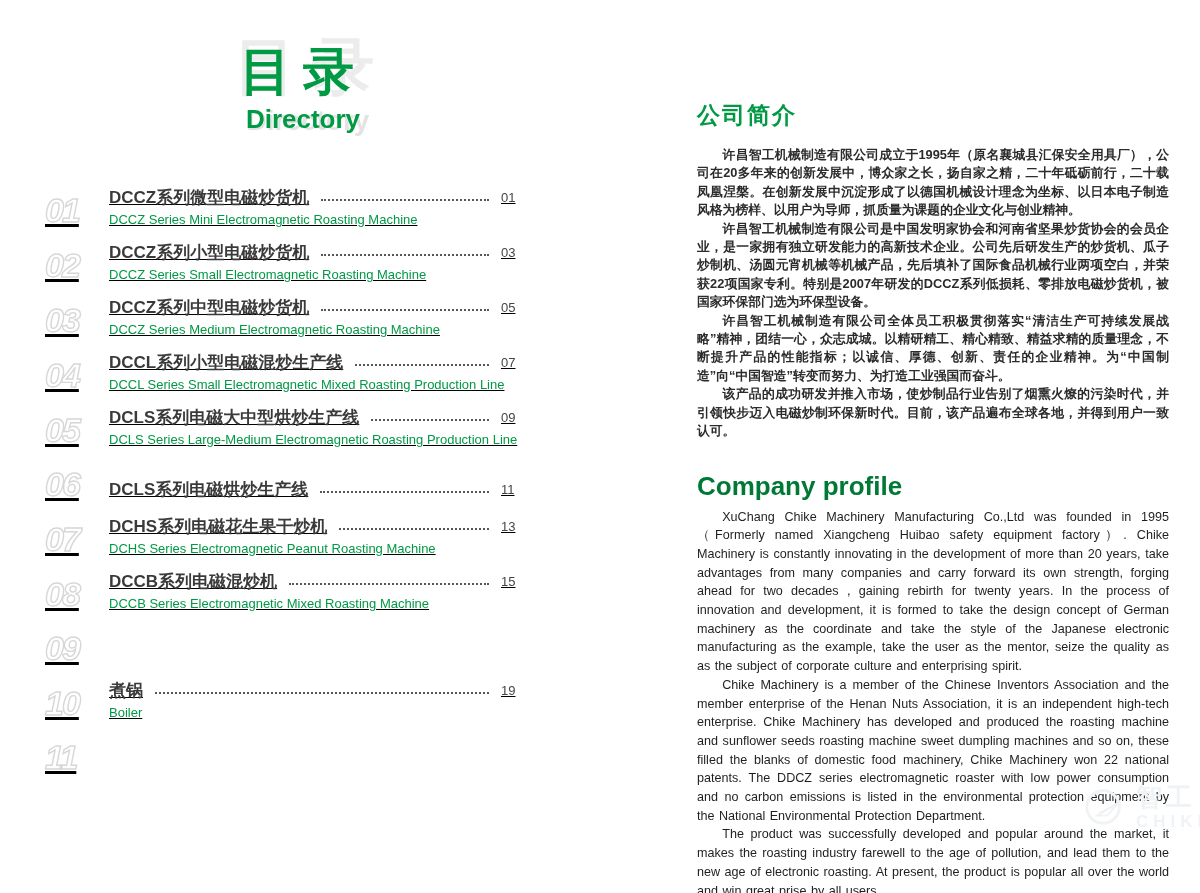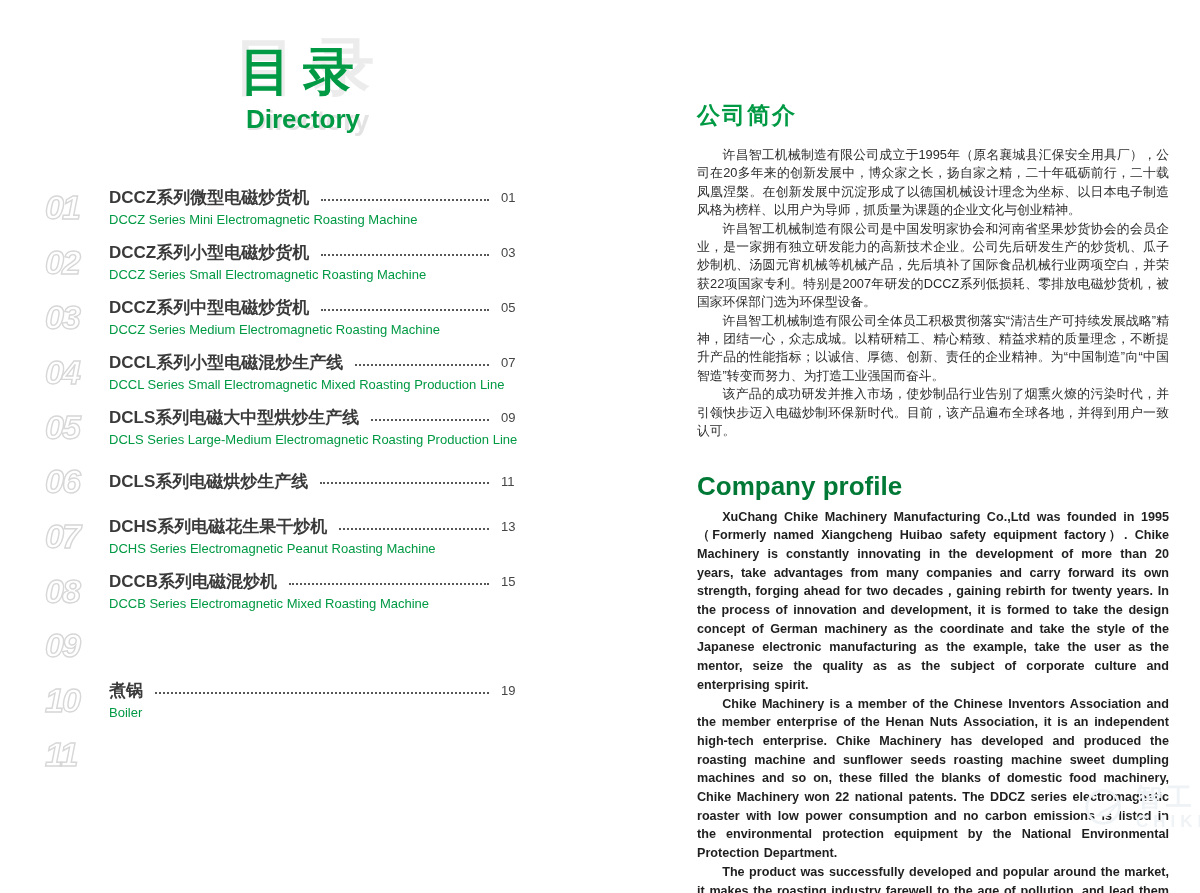--- a/index.html
+++ b/index.html
@@ -18,42 +18,42 @@
   .dir-title .cn-main { position: relative; z-index: 1; font-size: 51px; font-weight: bold;
     letter-spacing: 12px; color: #009944; white-space: nowrap; }
   .dir-title .en-wrap { position: relative; height: 32px; margin-top: 2px; }
   .dir-title .en-shadow { position: absolute; left: 50%; top: 50%;
     transform: translate(-46%, -46%); font-size: 28px; font-weight: bold;
     color: #e3e3e3; white-space: nowrap; z-index: 0; }
   .dir-title .en-main { position: relative; z-index: 1; font-size: 26px; font-weight: bold;
     color: #009944; white-space: nowrap; }
 
   .toc { list-style: none; margin-top: 48px; }
-  .toc-row { display: flex; align-items: center; margin-bottom: 14px; min-height: 40px; }
+  .toc-row { display: flex; align-items: flex-end; margin-bottom: 14px; min-height: 40px; text-decoration: underline; }
   .toc-num { width: 64px; flex-shrink: 0; font-size: 34px; font-weight: bold; font-style: italic;
     letter-spacing: -2px; color: #e2e2e2; line-height: 1; }
   @supports (-webkit-text-stroke: 1px #000) {
     .toc-num { color: transparent; -webkit-text-stroke: 1.4px #d7d7d7; }
   }
   .toc-body { flex: 1; min-width: 0; }
   .toc-line1 { display: flex; align-items: center; }
   .toc-title { font-size: 17px; font-weight: bold; color: #3a3a3a; white-space: nowrap; }
   .toc-dots { flex: 1; min-width: 34px; height: 0; border-bottom: 2px dotted #575757;
     margin: 0 12px; position: relative; top: 2px; }
   .toc-page { width: 26px; flex-shrink: 0; font-size: 13px; color: #454545; }
   .toc-sub { font-size: 13px; color: #009944; margin-top: 3px; white-space: nowrap; }
 
   
   .right-page { position: absolute; left: 697px; top: 100px; width: 472px; }
   .cn-heading { font-size: 23px; font-weight: bold; color: #009944; letter-spacing: 2px;
     margin-bottom: 15px; }
   .cn-para { font-size: 12.8px; line-height: 18.4px; color: #2b2b2b;
-    text-align: justify; text-indent: 2em; }
+    text-align: justify; text-indent: 2em; font-weight: bold; }
   .en-heading { font-size: 26px; font-weight: bold; color: #007936; margin: 30px 0 6px 0; }
-  .en-para { font-size: 12.6px; line-height: 18.7px; font-weight: bold; color: #1f1f1f;
+  .en-para { font-size: 12.6px; line-height: 18.7px; font-weight: normal; color: #1f1f1f;
     text-align: justify; text-indent: 2em; word-spacing: 1px; }
 
   
   .watermark { position: absolute; left: 1082px; top: 784px; display: flex;
     align-items: center; gap: 8px; color: #eff3f6; }
   .wm-icon { width: 46px; height: 46px; flex-shrink: 0; }
   .wm-text { display: flex; flex-direction: column; line-height: 1; }
   .wm-cn { font-size: 26px; font-weight: bold; letter-spacing: 4px; }
   .wm-en { font-size: 17px; font-weight: bold; letter-spacing: 5px; margin-top: 3px; }
 </style>

